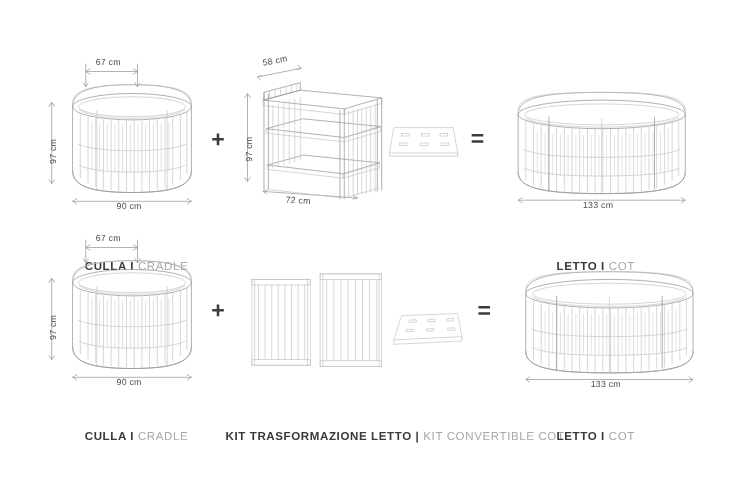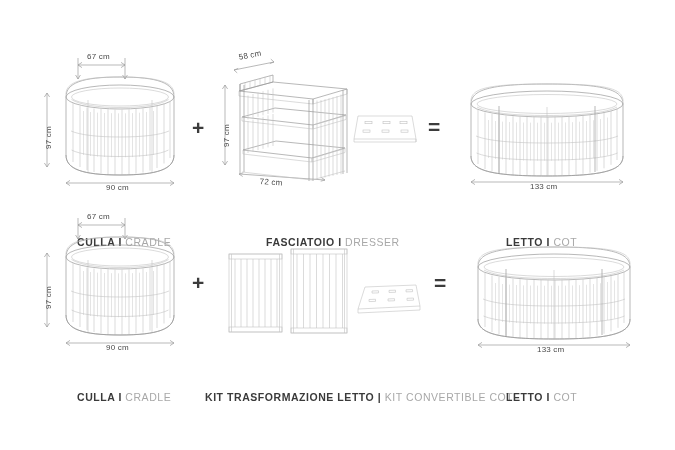--- a/index.html
+++ b/index.html
@@ -325,23 +325,20 @@
 
           <path class="ln" d="M16,96 C16,110 34,116 92,116 C150,116 168,110 168,96"></path>
         </g>
       </svg>
       <div class="dim" style="left:75px;top:122px;">133 cm</div>
     </div>
 
     <div class="caption" style="left:77px;top:200px;">
       <span class="it">CULLA</span><span class="sep"> </span><span class="sep">I</span><span class="en"> </span><span class="en">CRADLE</span>
     </div>
-    <div class="caption" style="left:266px;top:200px;">
-      <span class="it">FASCIATOIO</span><span class="sep"> </span><span class="sep">I</span><span class="en"> </span><span class="en">DRESSER</span>
-    </div>
     <div class="caption" style="left:506px;top:200px;">
       <span class="it">LETTO</span><span class="sep"> </span><span class="sep">I</span><span class="en"> </span><span class="en">COT</span>
     </div>
   </div>
 
   <div class="row" style="top:160px;height:215px;">
 
     <div class="cell" style="left:40px;top:55px;">
       <svg width="160" height="145" viewBox="0 0 160 145">
         <g>

